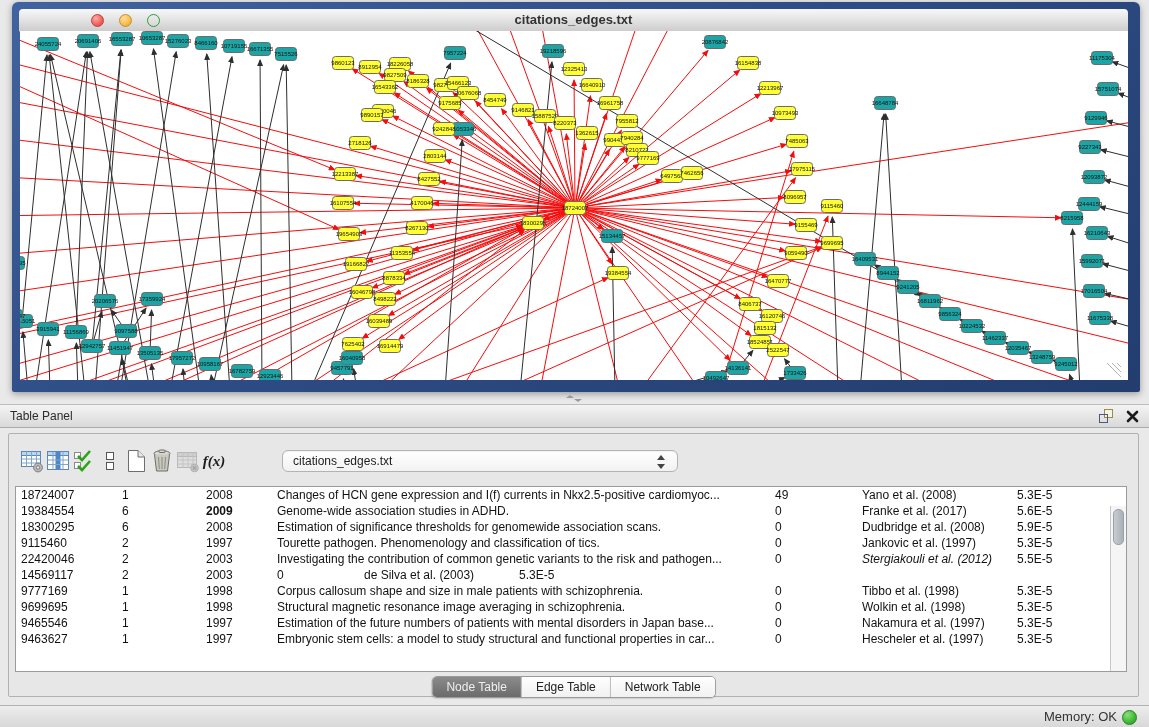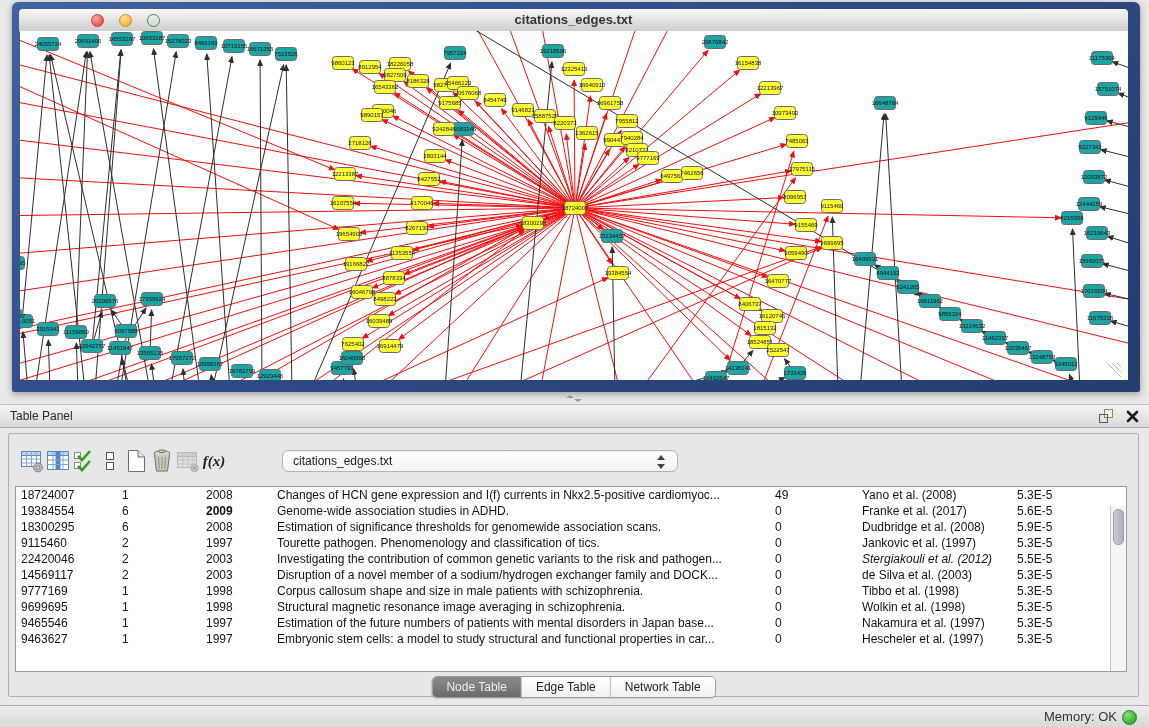--- a/index.html
+++ b/index.html
@@ -651,21 +651,20 @@
           <div class="td" style="width: 71px;">2003</div>
           <div class="td" style="width: 498px;">Investigating the contribution of common genetic variants to the risk and pathogen...</div>
           <div class="td" style="width: 87px;">0</div>
           <div class="td" style="width: 155px; font-style: italic;">Stergiakouli et al. (2012)</div>
           <div class="td" style="width: 100px;">5.5E-5</div>
         </div>
         <div class="trow">
           <div class="td" style="width: 96px;">14569117</div>
           <div class="td" style="width: 89px; padding-left: 10px;">2</div>
           <div class="td" style="width: 71px;">2003</div>
-          <div class="td" style="width: 498px;">Disruption of a novel member of a sodium/hydrogen exchanger family and DOCK...</div>
           <div class="td" style="width: 87px;">0</div>
           <div class="td" style="width: 155px;">de Silva et al. (2003)</div>
           <div class="td" style="width: 100px;">5.3E-5</div>
         </div>
         <div class="trow">
           <div class="td" style="width: 96px;">9777169</div>
           <div class="td" style="width: 89px; padding-left: 10px;">1</div>
           <div class="td" style="width: 71px;">1998</div>
           <div class="td" style="width: 498px;">Corpus callosum shape and size in male patients with schizophrenia.</div>
           <div class="td" style="width: 87px;">0</div>

